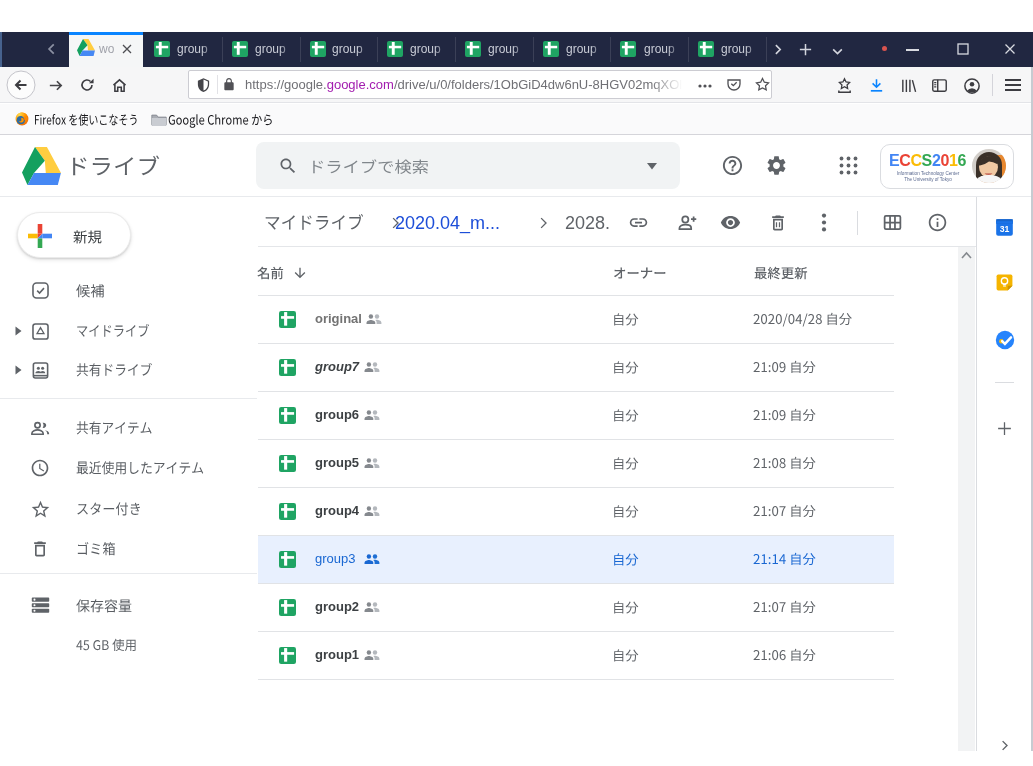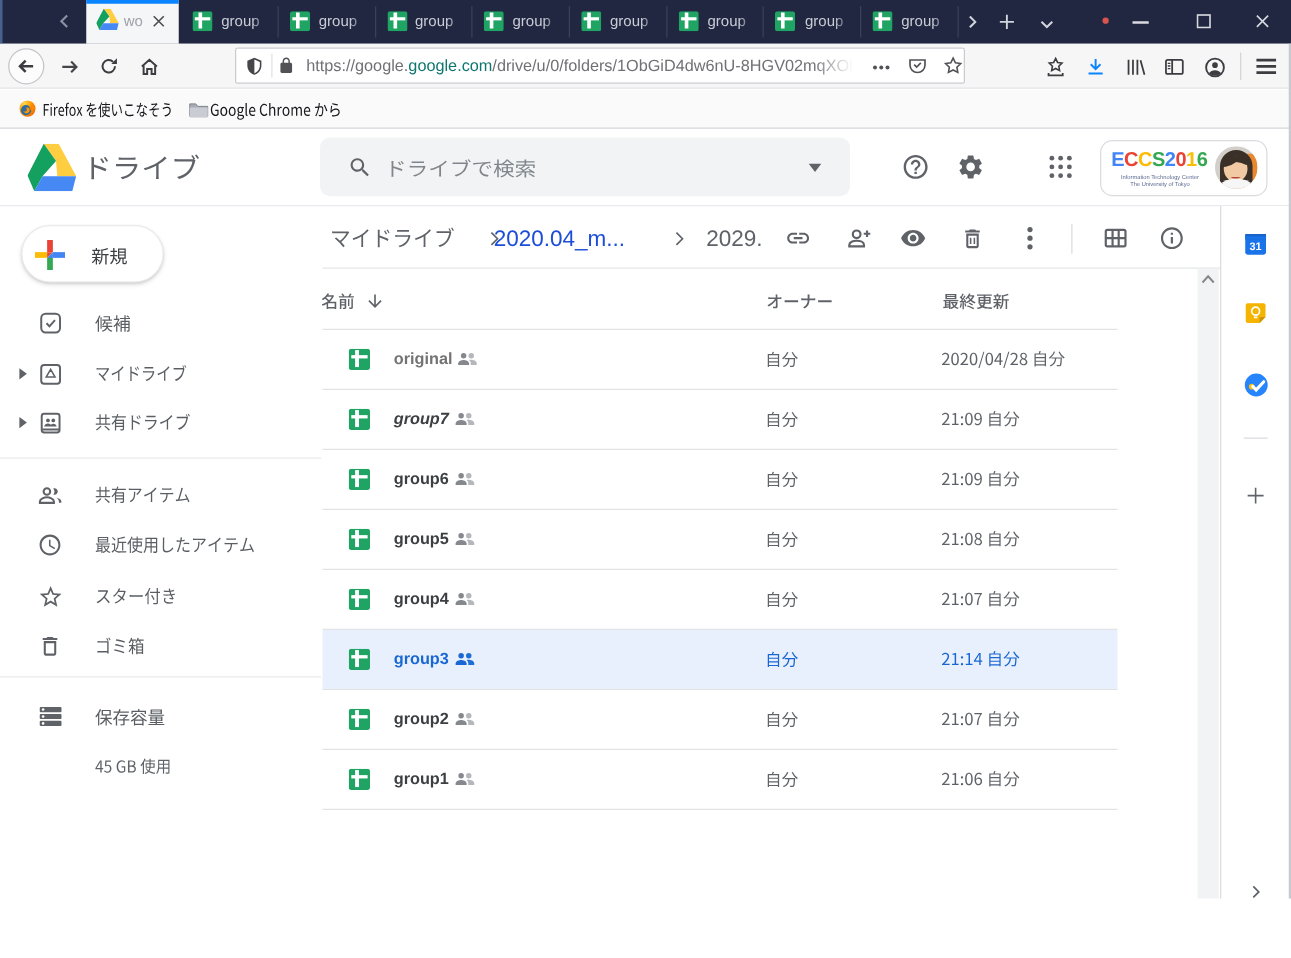--- a/index.html
+++ b/index.html
@@ -1,15 +1,15 @@
 <!DOCTYPE html>
 <html><head><meta charset="utf-8"><style>
 *{margin:0;padding:0;box-sizing:border-box}
 body{font-family:"Liberation Sans",sans-serif;}
-#root{position:relative;width:1033px;height:719px;background:#fff;overflow:hidden;font-family:"Liberation Sans",sans-serif;}
+#root{position:relative;width:1033px;height:719px;background:#fff;overflow:hidden;font-family:"Liberation Sans",sans-serif;margin-top:32px;}
 .ab{position:absolute;}
 svg{display:block}
 </style></head><body>
 <div id="root">
 <div class="ab" style="left:0px;top:0px;width:1033px;height:35px;background:#212741;"></div>
 <div class="ab" style="left:0px;top:0px;width:2px;height:35px;background:#47628e;"></div>
 <svg class="ab" style="left:45px;top:10px" width="14" height="14" viewBox="0 0 24 24">
       <path fill="none" stroke="#8b90a2" stroke-width="3" d="M15 4 L7 12 L15 20"></path>
     </svg>
 <div class="ab" style="left:69px;top:0px;width:74px;height:35px;background:#f5f6f7;"></div>
@@ -120,21 +120,21 @@
 <path fill="none" stroke="#3c3c41" stroke-width="2.2" d="M3.5 11.5 L12 4 L20.5 11.5 M5.5 10 V20 H9.5 V14.5 H14.5 V20 H18.5 V10"></path>
     </svg>
 <div class="ab" style="left:188px;top:38px;width:584px;height:29px;background:#fff;border:1px solid #ccccd2;border-radius:2px;"></div>
 <svg class="ab" style="left:196px;top:45px" width="15" height="16" viewBox="0 0 24 24">
 <path fill="#45454a" d="M12 1 L3 5 v6 c0 5.5 3.8 10.7 9 12 5.2-1.3 9-6.5 9-12 V5 l-9-4 z m0 2.2 L19 6.5 V11 c0 4.5-3 8.7-7 9.9 z"></path>
     </svg>
 <div class="ab" style="left:217px;top:43px;width:1px;height:19px;background:#e2e2e6;"></div>
 <svg class="ab" style="left:222px;top:45px" width="14" height="15" viewBox="0 0 24 24">
 <path fill="#515156" d="M18 8 h-1 V6 c0-2.76-2.24-5-5-5 S7 3.24 7 6 v2 H6 c-1.1 0-2 .9-2 2 v10 c0 1.1 .9 2 2 2 h12 c1.1 0 2-.9 2-2 V10 c0-1.1-.9-2-2-2 z M9 6 c0-1.66 1.34-3 3-3 s3 1.34 3 3 v2 H9 V6 z"></path>
     </svg>
-<div class="ab" style="left:245px;top:45px;width:440px;height:17px;font-size:13px;color:#707075;white-space:nowrap;overflow:hidden;"><span>https://google.</span><span style="color:#0f766e">google.com</span><span>/drive/u/0/folders/1ObGiD4dw6nU-8HGV02mqXOlBV</span></div>
+<div class="ab" style="left:245px;top:45px;width:440px;height:17px;font-size:13px;color:#707075;white-space:nowrap;overflow:hidden;"><span>https://google.</span><span style="color:#a21caf">google.com</span><span>/drive/u/0/folders/1ObGiD4dw6nU-8HGV02mqXOlBV</span></div>
 <div class="ab" style="left:650px;top:44px;width:38px;height:19px;background:linear-gradient(90deg,rgba(255,255,255,0),#fff 85%);"></div>
 <svg class="ab" style="left:697px;top:51px" width="16" height="6" viewBox="0 0 16 6">
 <circle cx="3" cy="3" r="1.6" fill="#515156"></circle>
       <circle cx="8" cy="3" r="1.6" fill="#515156"></circle>
       <circle cx="13" cy="3" r="1.6" fill="#515156"></circle>
     </svg>
 <svg class="ab" style="left:726px;top:45px" width="16" height="16" viewBox="0 0 24 24">
 <path fill="none" stroke="#515156" stroke-width="2" d="M3 4.5 h18 v6 a9 9 0 0 1 -18 0 z"></path>
 <path fill="none" stroke="#515156" stroke-width="2" d="M8 10 l3 3 l5 -5"></path>
     </svg>
@@ -343,21 +343,21 @@
 <svg style="position:absolute;left:263.6px;top:176.1px;overflow:visible" width="102" height="28">
       <path transform="translate(0,21.0) scale(0.9495,1)" fill="#5f6368" d="M8.0 -2.8C9.1 -1.6 10.5 -0.1 11.2 0.8L12.4 -0.2C11.7 -1.1 10.5 -2.4 9.5 -3.4C12.3 -5.7 14.6 -8.5 15.8 -10.6C15.9 -10.7 16.1 -10.9 16.3 -11.1L15.2 -12.0C14.9 -11.9 14.5 -11.8 14.0 -11.8C12.3 -11.8 4.5 -11.8 3.6 -11.8C3.0 -11.8 2.3 -11.9 1.8 -12.0V-10.4C2.2 -10.4 2.9 -10.5 3.6 -10.5C4.6 -10.5 12.3 -10.5 13.9 -10.5C13.0 -8.9 11.0 -6.4 8.4 -4.4C7.2 -5.5 5.8 -6.7 5.1 -7.1L4.0 -6.2C4.9 -5.6 7.0 -3.8 8.0 -2.8Z M19.0 -6.3 19.7 -5.0C22.1 -5.7 24.5 -6.8 26.4 -7.8V-1.3C26.4 -0.7 26.3 0.2 26.3 0.5H28.0C27.9 0.2 27.9 -0.7 27.9 -1.3V-8.7C29.7 -9.9 31.3 -11.2 32.6 -12.6L31.4 -13.7C30.2 -12.3 28.5 -10.7 26.7 -9.6C24.7 -8.4 22.0 -7.1 19.0 -6.3Z M46.5 -12.6 45.5 -12.2C46.1 -11.4 46.6 -10.4 47.1 -9.5L48.1 -10.0C47.7 -10.8 46.9 -12.0 46.5 -12.6ZM48.6 -13.5 47.6 -13.0C48.2 -12.3 48.8 -11.3 49.3 -10.4L50.2 -10.9C49.8 -11.7 49.1 -12.9 48.6 -13.5ZM40.3 -1.3C40.3 -0.7 40.3 0.2 40.2 0.8H41.9C41.9 0.2 41.8 -0.8 41.8 -1.3V-7.1C43.8 -6.5 46.8 -5.3 48.7 -4.3L49.3 -5.8C47.4 -6.7 44.1 -7.9 41.8 -8.6V-11.5C41.8 -12.0 41.9 -12.8 41.9 -13.3H40.2C40.3 -12.8 40.3 -12.0 40.3 -11.5C40.3 -10.0 40.3 -2.3 40.3 -1.3Z M56.5 -13.0V-11.6C57.0 -11.6 57.6 -11.6 58.1 -11.6C59.1 -11.6 64.0 -11.6 65.0 -11.6C65.6 -11.6 66.2 -11.6 66.6 -11.6V-13.0C66.2 -13.0 65.6 -13.0 65.0 -13.0C64.0 -13.0 59.1 -13.0 58.1 -13.0C57.6 -13.0 57.0 -13.0 56.5 -13.0ZM67.9 -8.4 66.9 -9.0C66.7 -8.9 66.3 -8.9 65.9 -8.9C65.0 -8.9 57.6 -8.9 56.7 -8.9C56.2 -8.9 55.6 -8.9 55.0 -9.0V-7.5C55.6 -7.6 56.3 -7.6 56.7 -7.6C57.7 -7.6 65.1 -7.6 66.0 -7.6C65.7 -6.3 65.0 -4.8 63.9 -3.7C62.4 -2.2 60.2 -1.0 57.7 -0.5L58.8 0.7C61.0 0.1 63.2 -0.9 65.1 -2.9C66.4 -4.4 67.2 -6.2 67.6 -7.9C67.7 -8.0 67.8 -8.3 67.9 -8.4Z M71.5 -6.3 72.2 -5.0C74.6 -5.7 77.0 -6.8 78.9 -7.8V-1.3C78.9 -0.7 78.8 0.2 78.8 0.5H80.5C80.4 0.2 80.4 -0.7 80.4 -1.3V-8.7C82.2 -9.9 83.8 -11.2 85.1 -12.6L83.9 -13.7C82.7 -12.3 81.0 -10.7 79.2 -9.6C77.2 -8.4 74.5 -7.1 71.5 -6.3Z M103.0 -15.0 102.0 -14.6C102.5 -14.0 103.1 -13.0 103.4 -12.3L104.4 -12.7C104.0 -13.4 103.4 -14.4 103.0 -15.0ZM102.3 -11.4 101.4 -11.9 102.1 -12.2C101.8 -12.9 101.1 -13.9 100.7 -14.5L99.8 -14.1C100.2 -13.6 100.7 -12.7 101.0 -12.0C100.8 -12.0 100.5 -12.0 100.3 -12.0C99.5 -12.0 92.5 -12.0 91.5 -12.0C90.9 -12.0 90.2 -12.0 89.8 -12.1V-10.6C90.2 -10.6 90.8 -10.6 91.5 -10.6C92.5 -10.6 99.5 -10.6 100.5 -10.6C100.2 -8.9 99.4 -6.5 98.2 -4.9C96.7 -3.0 94.7 -1.5 91.3 -0.7L92.5 0.6C95.7 -0.4 97.8 -2.0 99.4 -4.1C100.8 -5.9 101.7 -8.7 102.0 -10.5C102.1 -10.9 102.2 -11.1 102.3 -11.4Z"></path>
     </svg>
 <svg class="ab" style="left:386px;top:182px" width="18" height="18" viewBox="0 0 24 24">
       <path fill="none" stroke="#5f6368" stroke-width="1.8" d="M9.5 5.5 L16 12 L9.5 18.5"></path>
     </svg>
 <div class="ab" style="left:395px;top:181px;width:112px;height:21px;font-size:18px;color:#1d4ed8;white-space:nowrap;">2020.04_m...</div>
 <svg class="ab" style="left:533.5px;top:182px" width="18" height="18" viewBox="0 0 24 24">
       <path fill="none" stroke="#5f6368" stroke-width="1.8" d="M9.5 5.5 L16 12 L9.5 18.5"></path>
     </svg>
-<div class="ab" style="left:565px;top:181px;width:55px;height:21px;font-size:18px;color:#5f6368;white-space:nowrap;">2029.</div>
+<div class="ab" style="left:565px;top:181px;width:55px;height:21px;font-size:18px;color:#5f6368;white-space:nowrap;">2028.</div>
 <svg class="ab" style="left:627.5px;top:180.0px" width="21" height="21" viewBox="0 0 24 24">
       <path fill="#5f6368" d="M3.9 12c0-1.71 1.39-3.1 3.1-3.1h4V7H7c-2.76 0-5 2.24-5 5s2.24 5 5 5h4v-1.9H7c-1.71 0-3.1-1.39-3.1-3.1zM8 13h8v-2H8v2zm9-6h-4v1.9h4c1.71 0 3.1 1.39 3.1 3.1s-1.39 3.1-3.1 3.1h-4V17h4c2.76 0 5-2.24 5-5s-2.24-5-5-5z"></path>
     </svg>
 <svg class="ab" style="left:676.5px;top:180px" width="21" height="21" viewBox="0 0 24 24">
 <circle cx="9.5" cy="8.5" r="3.5" fill="none" stroke="#5f6368" stroke-width="2"></circle>
 <path fill="none" stroke="#5f6368" stroke-width="2" d="M2.8 19.5 v-1.3 c0-2.5 3.4-3.8 6.7-3.8 s6.7 1.3 6.7 3.8 v1.3 z"></path>
 <path stroke="#5f6368" stroke-width="2" d="M19 5 v6 M16 8 h6"></path>
     </svg>
 <svg class="ab" style="left:719.5px;top:180.0px" width="21" height="21" viewBox="0 0 24 24">
       <path fill="#5f6368" d="M12 4.5C7 4.5 2.73 7.61 1 12c1.73 4.39 6 7.5 11 7.5s9.27-3.11 11-7.5c-1.73-4.39-6-7.5-11-7.5zM12 17c-2.76 0-5-2.24-5-5s2.24-5 5-5 5 2.24 5 5-2.24 5-5 5zm0-8c-1.66 0-3 1.34-3 3s1.34 3 3 3 3-1.34 3-3-1.34-3-3-3z"></path>
@@ -460,21 +460,21 @@
       <path transform="translate(0,15.5)" fill="#5f6368" d="M3.2 -5.5H10.3V-3.5H3.2ZM3.2 -6.4V-8.4H10.3V-6.4ZM3.2 -2.6H10.3V-0.6H3.2ZM6.1 -11.2C5.9 -10.7 5.7 -9.9 5.5 -9.3H2.2V1.1H3.2V0.3H10.3V1.0H11.3V-9.3H6.5C6.8 -9.9 7.0 -10.5 7.2 -11.0Z M17.6 -10.9C16.8 -8.8 15.3 -7.0 13.6 -5.9C13.8 -5.7 14.3 -5.3 14.5 -5.1C16.1 -6.4 17.7 -8.4 18.7 -10.6ZM22.3 -10.9 21.3 -10.5C22.3 -8.6 24.0 -6.4 25.5 -5.2C25.6 -5.5 26.0 -5.9 26.3 -6.1C24.8 -7.1 23.1 -9.1 22.3 -10.9ZM15.8 -6.1V-5.2H18.5C18.2 -2.9 17.5 -0.8 14.3 0.3C14.5 0.5 14.8 0.9 15.0 1.1C18.4 -0.1 19.2 -2.5 19.6 -5.2H23.0C22.9 -1.8 22.7 -0.5 22.3 -0.1C22.2 0.0 22.0 0.1 21.8 0.1C21.5 0.1 20.6 0.0 19.8 -0.0C20.0 0.2 20.1 0.7 20.1 1.0C20.9 1.0 21.8 1.0 22.2 1.0C22.7 0.9 23.0 0.9 23.2 0.5C23.7 0.0 23.9 -1.5 24.1 -5.7C24.1 -5.8 24.1 -6.1 24.1 -6.1Z"></path>
     </svg>
 <svg style="position:absolute;left:753.3px;top:468.0px;overflow:visible" width="65" height="21">
       <path transform="translate(0,16.0) scale(1.0000,1)" fill="#5f6368" d="M0.6 0.0H6.7V-1.1H4.0C3.5 -1.1 2.9 -1.0 2.4 -1.0C4.7 -3.1 6.3 -5.1 6.3 -7.1C6.3 -8.8 5.1 -9.9 3.4 -9.9C2.2 -9.9 1.3 -9.4 0.5 -8.5L1.2 -7.8C1.8 -8.5 2.5 -8.9 3.3 -8.9C4.5 -8.9 5.1 -8.1 5.1 -7.0C5.1 -5.3 3.6 -3.4 0.6 -0.7Z M8.6 0.0H13.9V-1.0H11.9V-9.7H11.0C10.5 -9.4 9.9 -9.2 9.0 -9.1V-8.3H10.7V-1.0H8.6Z M16.6 -5.2C17.1 -5.2 17.5 -5.6 17.5 -6.1C17.5 -6.7 17.1 -7.0 16.6 -7.0C16.1 -7.0 15.7 -6.7 15.7 -6.1C15.7 -5.6 16.1 -5.2 16.6 -5.2ZM16.6 0.2C17.1 0.2 17.5 -0.2 17.5 -0.7C17.5 -1.3 17.1 -1.7 16.6 -1.7C16.1 -1.7 15.7 -1.3 15.7 -0.7C15.7 -0.2 16.1 0.2 16.6 0.2Z M22.2 0.2C24.0 0.2 25.2 -1.5 25.2 -4.9C25.2 -8.3 24.0 -9.9 22.2 -9.9C20.3 -9.9 19.1 -8.3 19.1 -4.9C19.1 -1.5 20.3 0.2 22.2 0.2ZM22.2 -0.8C21.1 -0.8 20.3 -2.0 20.3 -4.9C20.3 -7.8 21.1 -9.0 22.2 -9.0C23.3 -9.0 24.0 -7.8 24.0 -4.9C24.0 -2.0 23.3 -0.8 22.2 -0.8Z M28.5 0.0H29.7C29.9 -3.8 30.3 -6.1 32.6 -9.0V-9.7H26.5V-8.7H31.2C29.3 -6.1 28.6 -3.7 28.5 0.0Z M39.4 -5.5H46.5V-3.5H39.4ZM39.4 -6.4V-8.4H46.5V-6.4ZM39.4 -2.6H46.5V-0.6H39.4ZM42.3 -11.2C42.1 -10.7 41.9 -9.9 41.7 -9.3H38.4V1.1H39.4V0.3H46.5V1.0H47.5V-9.3H42.7C43.0 -9.9 43.2 -10.5 43.4 -11.0Z M53.8 -10.9C53.0 -8.8 51.5 -7.0 49.8 -5.9C50.0 -5.7 50.5 -5.3 50.7 -5.1C52.3 -6.4 53.9 -8.4 54.9 -10.6ZM58.5 -10.9 57.5 -10.5C58.5 -8.6 60.2 -6.4 61.7 -5.2C61.8 -5.5 62.2 -5.9 62.5 -6.1C61.0 -7.1 59.3 -9.1 58.5 -10.9ZM52.0 -6.1V-5.2H54.7C54.4 -2.9 53.7 -0.8 50.5 0.3C50.7 0.5 51.0 0.9 51.2 1.1C54.6 -0.1 55.4 -2.5 55.8 -5.2H59.2C59.1 -1.8 58.9 -0.5 58.5 -0.1C58.4 0.0 58.2 0.1 58.0 0.1C57.7 0.1 56.8 0.0 56.0 -0.0C56.2 0.2 56.3 0.7 56.3 1.0C57.1 1.0 58.0 1.0 58.4 1.0C58.9 0.9 59.2 0.9 59.4 0.5C59.9 0.0 60.1 -1.5 60.3 -5.7C60.3 -5.8 60.3 -6.1 60.3 -6.1Z"></path>
     </svg>
 <div class="ab" style="left:258px;top:503px;width:636px;height:1px;background:#e1e3e6;"></div>
 <div class="ab" style="left:258px;top:504px;width:636px;height:47px;background:#e8f0fe;"></div>
 <svg class="ab" style="left:278.5px;top:518.5px" width="17" height="17" viewBox="0 0 16 16">
       <use href="#sheetico"></use>
     </svg>
-<div class="ab" style="left:315px;top:519px;width:50px;height:16px;font-size:13px;font-weight:bold;color:#1967d2;white-space:nowrap;">group3</div>
+<div class="ab" style="left:315px;top:519px;width:50px;height:16px;font-size:13px;font-weight:normal;color:#1967d2;white-space:nowrap;">group3</div>
 <svg class="ab" style="left:364px;top:520px;--c1:#1967d2;--c2:#1e6fd4" width="16" height="13" viewBox="0 0 16 13">
       <use href="#ppl"></use>
     </svg>
 <svg class="ab" style="left:612px;top:516.5px;overflow:visible" width="30" height="21">
       <path transform="translate(0,15.5)" fill="#1967d2" d="M3.2 -5.5H10.3V-3.5H3.2ZM3.2 -6.4V-8.4H10.3V-6.4ZM3.2 -2.6H10.3V-0.6H3.2ZM6.1 -11.2C5.9 -10.7 5.7 -9.9 5.5 -9.3H2.2V1.1H3.2V0.3H10.3V1.0H11.3V-9.3H6.5C6.8 -9.9 7.0 -10.5 7.2 -11.0Z M17.6 -10.9C16.8 -8.8 15.3 -7.0 13.6 -5.9C13.8 -5.7 14.3 -5.3 14.5 -5.1C16.1 -6.4 17.7 -8.4 18.7 -10.6ZM22.3 -10.9 21.3 -10.5C22.3 -8.6 24.0 -6.4 25.5 -5.2C25.6 -5.5 26.0 -5.9 26.3 -6.1C24.8 -7.1 23.1 -9.1 22.3 -10.9ZM15.8 -6.1V-5.2H18.5C18.2 -2.9 17.5 -0.8 14.3 0.3C14.5 0.5 14.8 0.9 15.0 1.1C18.4 -0.1 19.2 -2.5 19.6 -5.2H23.0C22.9 -1.8 22.7 -0.5 22.3 -0.1C22.2 0.0 22.0 0.1 21.8 0.1C21.5 0.1 20.6 0.0 19.8 -0.0C20.0 0.2 20.1 0.7 20.1 1.0C20.9 1.0 21.8 1.0 22.2 1.0C22.7 0.9 23.0 0.9 23.2 0.5C23.7 0.0 23.9 -1.5 24.1 -5.7C24.1 -5.8 24.1 -6.1 24.1 -6.1Z"></path>
     </svg>
 <svg style="position:absolute;left:753.3px;top:516.0px;overflow:visible" width="65" height="21">
       <path transform="translate(0,16.0) scale(1.0000,1)" fill="#1967d2" d="M0.6 0.0H6.7V-1.1H4.0C3.5 -1.1 2.9 -1.0 2.4 -1.0C4.7 -3.1 6.3 -5.1 6.3 -7.1C6.3 -8.8 5.1 -9.9 3.4 -9.9C2.2 -9.9 1.3 -9.4 0.5 -8.5L1.2 -7.8C1.8 -8.5 2.5 -8.9 3.3 -8.9C4.5 -8.9 5.1 -8.1 5.1 -7.0C5.1 -5.3 3.6 -3.4 0.6 -0.7Z M8.6 0.0H13.9V-1.0H11.9V-9.7H11.0C10.5 -9.4 9.9 -9.2 9.0 -9.1V-8.3H10.7V-1.0H8.6Z M16.6 -5.2C17.1 -5.2 17.5 -5.6 17.5 -6.1C17.5 -6.7 17.1 -7.0 16.6 -7.0C16.1 -7.0 15.7 -6.7 15.7 -6.1C15.7 -5.6 16.1 -5.2 16.6 -5.2ZM16.6 0.2C17.1 0.2 17.5 -0.2 17.5 -0.7C17.5 -1.3 17.1 -1.7 16.6 -1.7C16.1 -1.7 15.7 -1.3 15.7 -0.7C15.7 -0.2 16.1 0.2 16.6 0.2Z M19.6 0.0H25.0V-1.0H23.0V-9.7H22.1C21.6 -9.4 20.9 -9.2 20.1 -9.1V-8.3H21.8V-1.0H19.6Z M30.4 0.0H31.5V-2.7H32.8V-3.7H31.5V-9.7H30.2L26.1 -3.5V-2.7H30.4ZM30.4 -3.7H27.4L29.6 -7.0C29.9 -7.5 30.1 -8.0 30.4 -8.4H30.4C30.4 -7.9 30.4 -7.1 30.4 -6.7Z M39.4 -5.5H46.5V-3.5H39.4ZM39.4 -6.4V-8.4H46.5V-6.4ZM39.4 -2.6H46.5V-0.6H39.4ZM42.3 -11.2C42.1 -10.7 41.9 -9.9 41.7 -9.3H38.4V1.1H39.4V0.3H46.5V1.0H47.5V-9.3H42.7C43.0 -9.9 43.2 -10.5 43.4 -11.0Z M53.8 -10.9C53.0 -8.8 51.5 -7.0 49.8 -5.9C50.0 -5.7 50.5 -5.3 50.7 -5.1C52.3 -6.4 53.9 -8.4 54.9 -10.6ZM58.5 -10.9 57.5 -10.5C58.5 -8.6 60.2 -6.4 61.7 -5.2C61.8 -5.5 62.2 -5.9 62.5 -6.1C61.0 -7.1 59.3 -9.1 58.5 -10.9ZM52.0 -6.1V-5.2H54.7C54.4 -2.9 53.7 -0.8 50.5 0.3C50.7 0.5 51.0 0.9 51.2 1.1C54.6 -0.1 55.4 -2.5 55.8 -5.2H59.2C59.1 -1.8 58.9 -0.5 58.5 -0.1C58.4 0.0 58.2 0.1 58.0 0.1C57.7 0.1 56.8 0.0 56.0 -0.0C56.2 0.2 56.3 0.7 56.3 1.0C57.1 1.0 58.0 1.0 58.4 1.0C58.9 0.9 59.2 0.9 59.4 0.5C59.9 0.0 60.1 -1.5 60.3 -5.7C60.3 -5.8 60.3 -6.1 60.3 -6.1Z"></path>
     </svg>
 <div class="ab" style="left:258px;top:551px;width:636px;height:1px;background:#e1e3e6;"></div>

